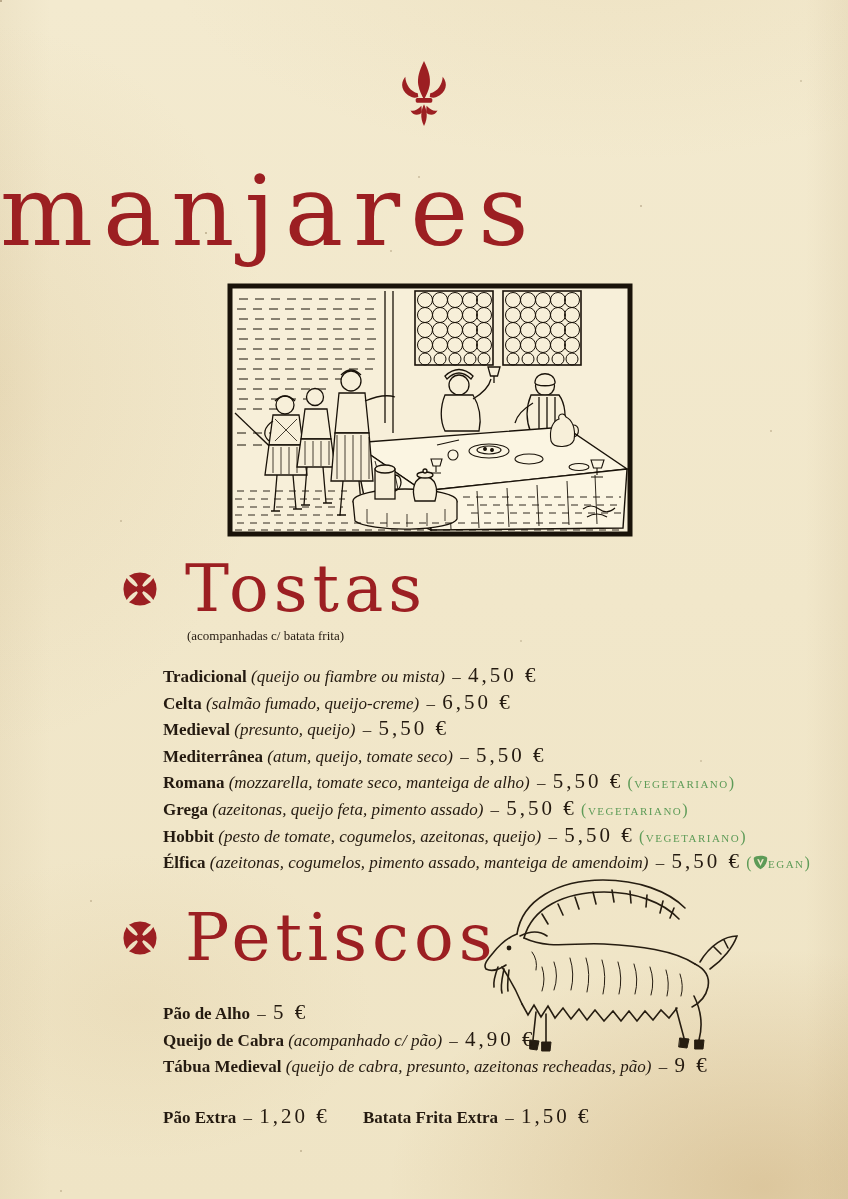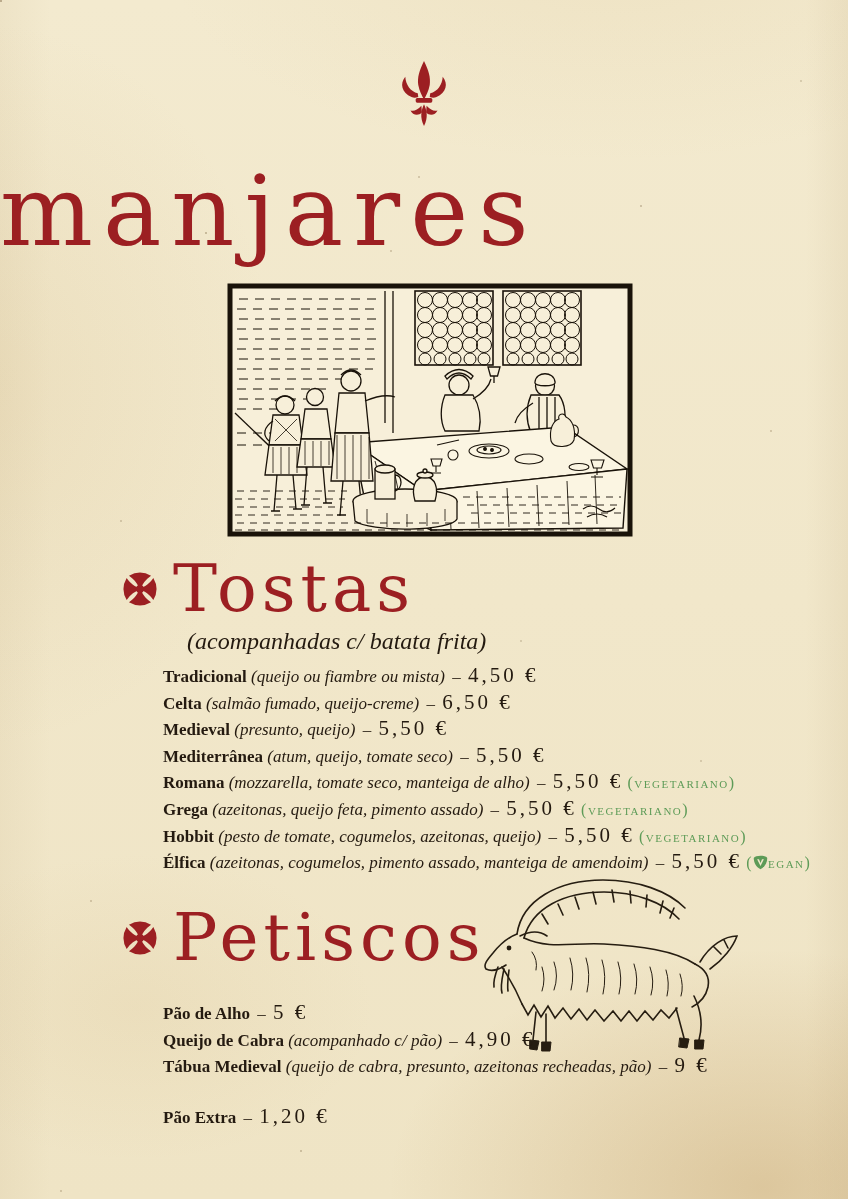--- a/index.html
+++ b/index.html
@@ -26,31 +26,31 @@
   .fleur{position:absolute; top:58px; left:0; right:0; text-align:center;}
   .fleur svg{width:52px; height:82px;}
   .title{
     position:absolute; top:134px; left:0; right:0; text-align:left;
     font-family:"DejaVu Serif", serif; font-size:98px; line-height:1.1;
     color:#9c1f22; letter-spacing:10px; font-weight:normal;margin-top:24px;
   }
   .feast{position:absolute; left:227px; top:283px; width:406px; height:254px;}
   .feast svg{width:100%; height:100%; display:block;}
 
-  .section-head{position:absolute; display:flex; align-items:center; gap:10px;text-align:center;}
+  .section-head{position:absolute; display:flex; align-items:center; gap:22px;text-align:center;}
   .section-head .cross svg{width:46px; height:46px; display:block;}
   .section-title{
     font-family:"DejaVu Serif", serif; font-size:66px; line-height:1;
     color:#9c1f22; letter-spacing:5px;
   }
   .head-tostas{left:117px; top:556px;}
   .head-petiscos{left:117px; top:905px;}
   .subtitle{
     position:absolute; left:187px; top:628px;
-    font-style:italic; font-size:24px; color:#241a10;
+    font-size:13px; color:#241a10;
   }
   .menu-list{position:absolute; font-size:17px; line-height:24.6px; white-space:nowrap;}
   .list-tostas{left:163px; top:663px;}
   .list-petiscos{left:163px; top:1000px;}
   .item b{font-weight:bold;}
   .item i{font-style:italic;}
   .item .dash{padding:0 3px;}
   .item .price{letter-spacing:3px; font-size:21px;}
   .item .tag{font-variant:small-caps; letter-spacing:1.5px; color:#5d9b57; font-size:16px;}
   .list-tostas .item:nth-child(9) i{font-size:15px; letter-spacing:-0.3px;}
@@ -409,15 +409,20 @@
       <i>(queijo de cabra, presunto, azeitonas recheadas, pão)</i>
       <span class="dash">–</span>
       <span class="price">9 €</span>
     </div>
     <div class="row2">
       <div class="item cell">
         <b>Pão Extra</b>
         <span class="dash">–</span>
         <span class="price">1,20 €</span>
       </div>
+      <div class="item cell2">
+        <b>Batata Frita Extra</b>
+        <span class="dash">–</span>
+        <span class="price">1,50 €</span>
+      </div>
     </div>
   </div>
 </div>
 
 </body></html>

